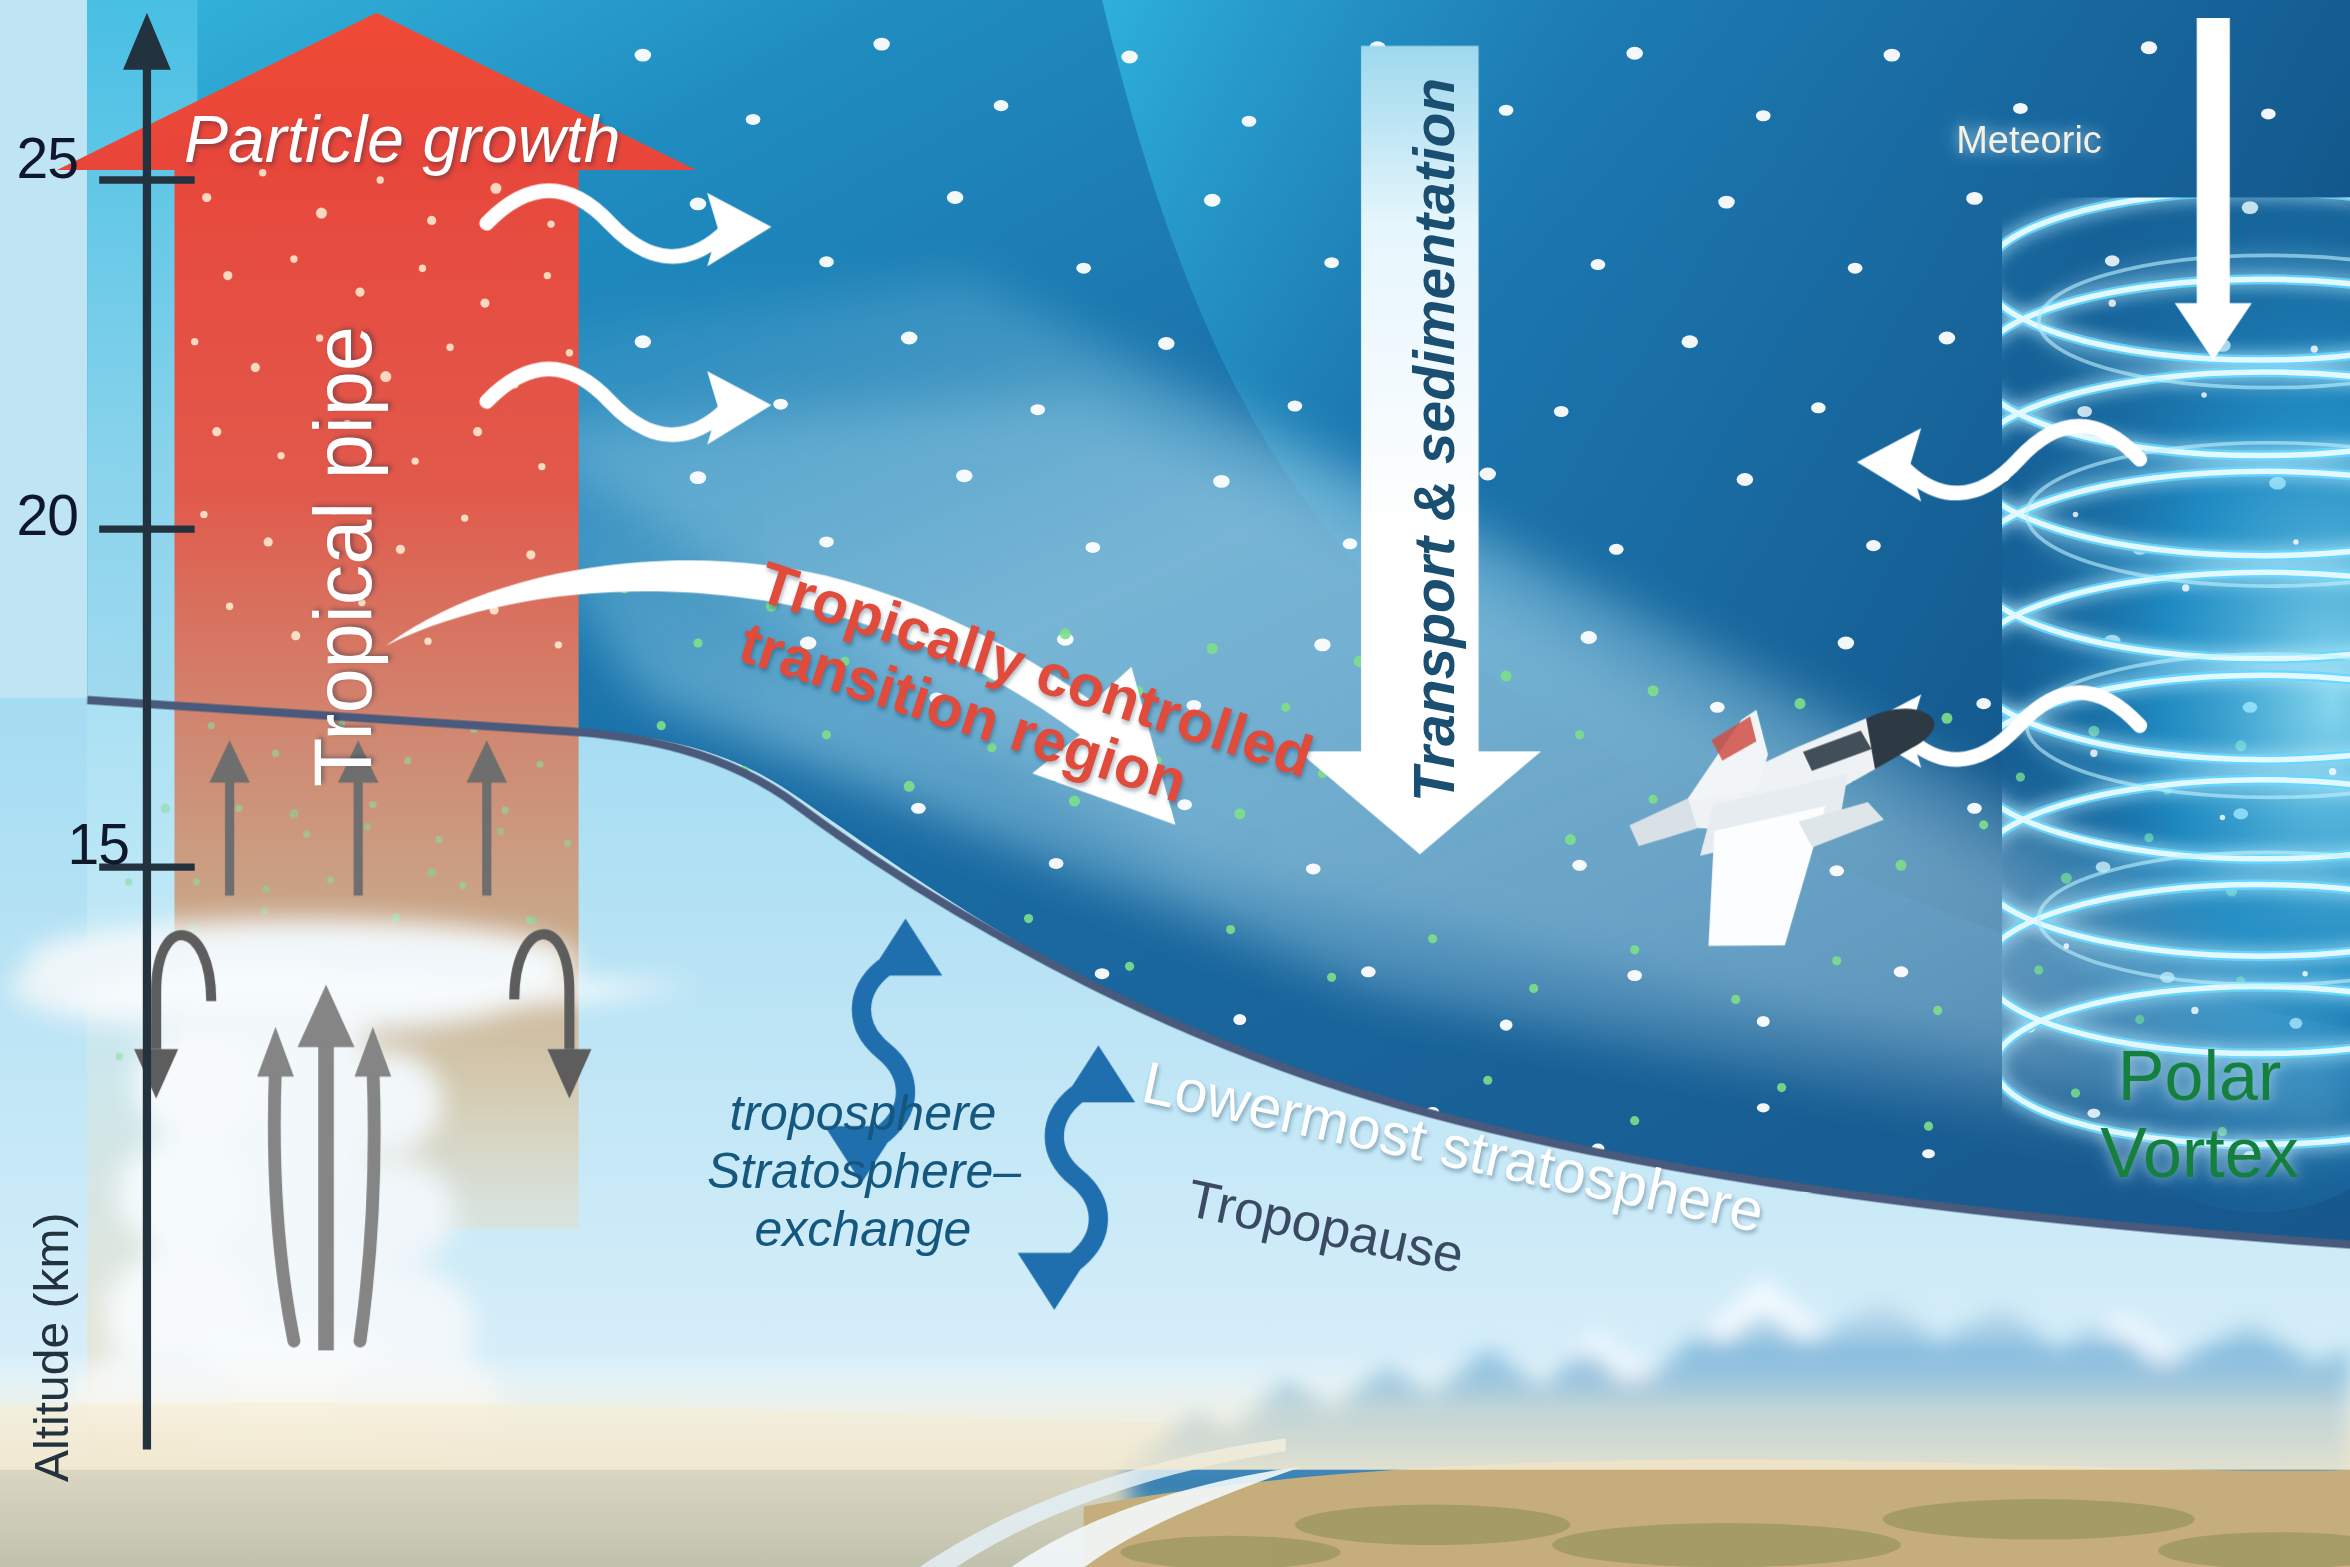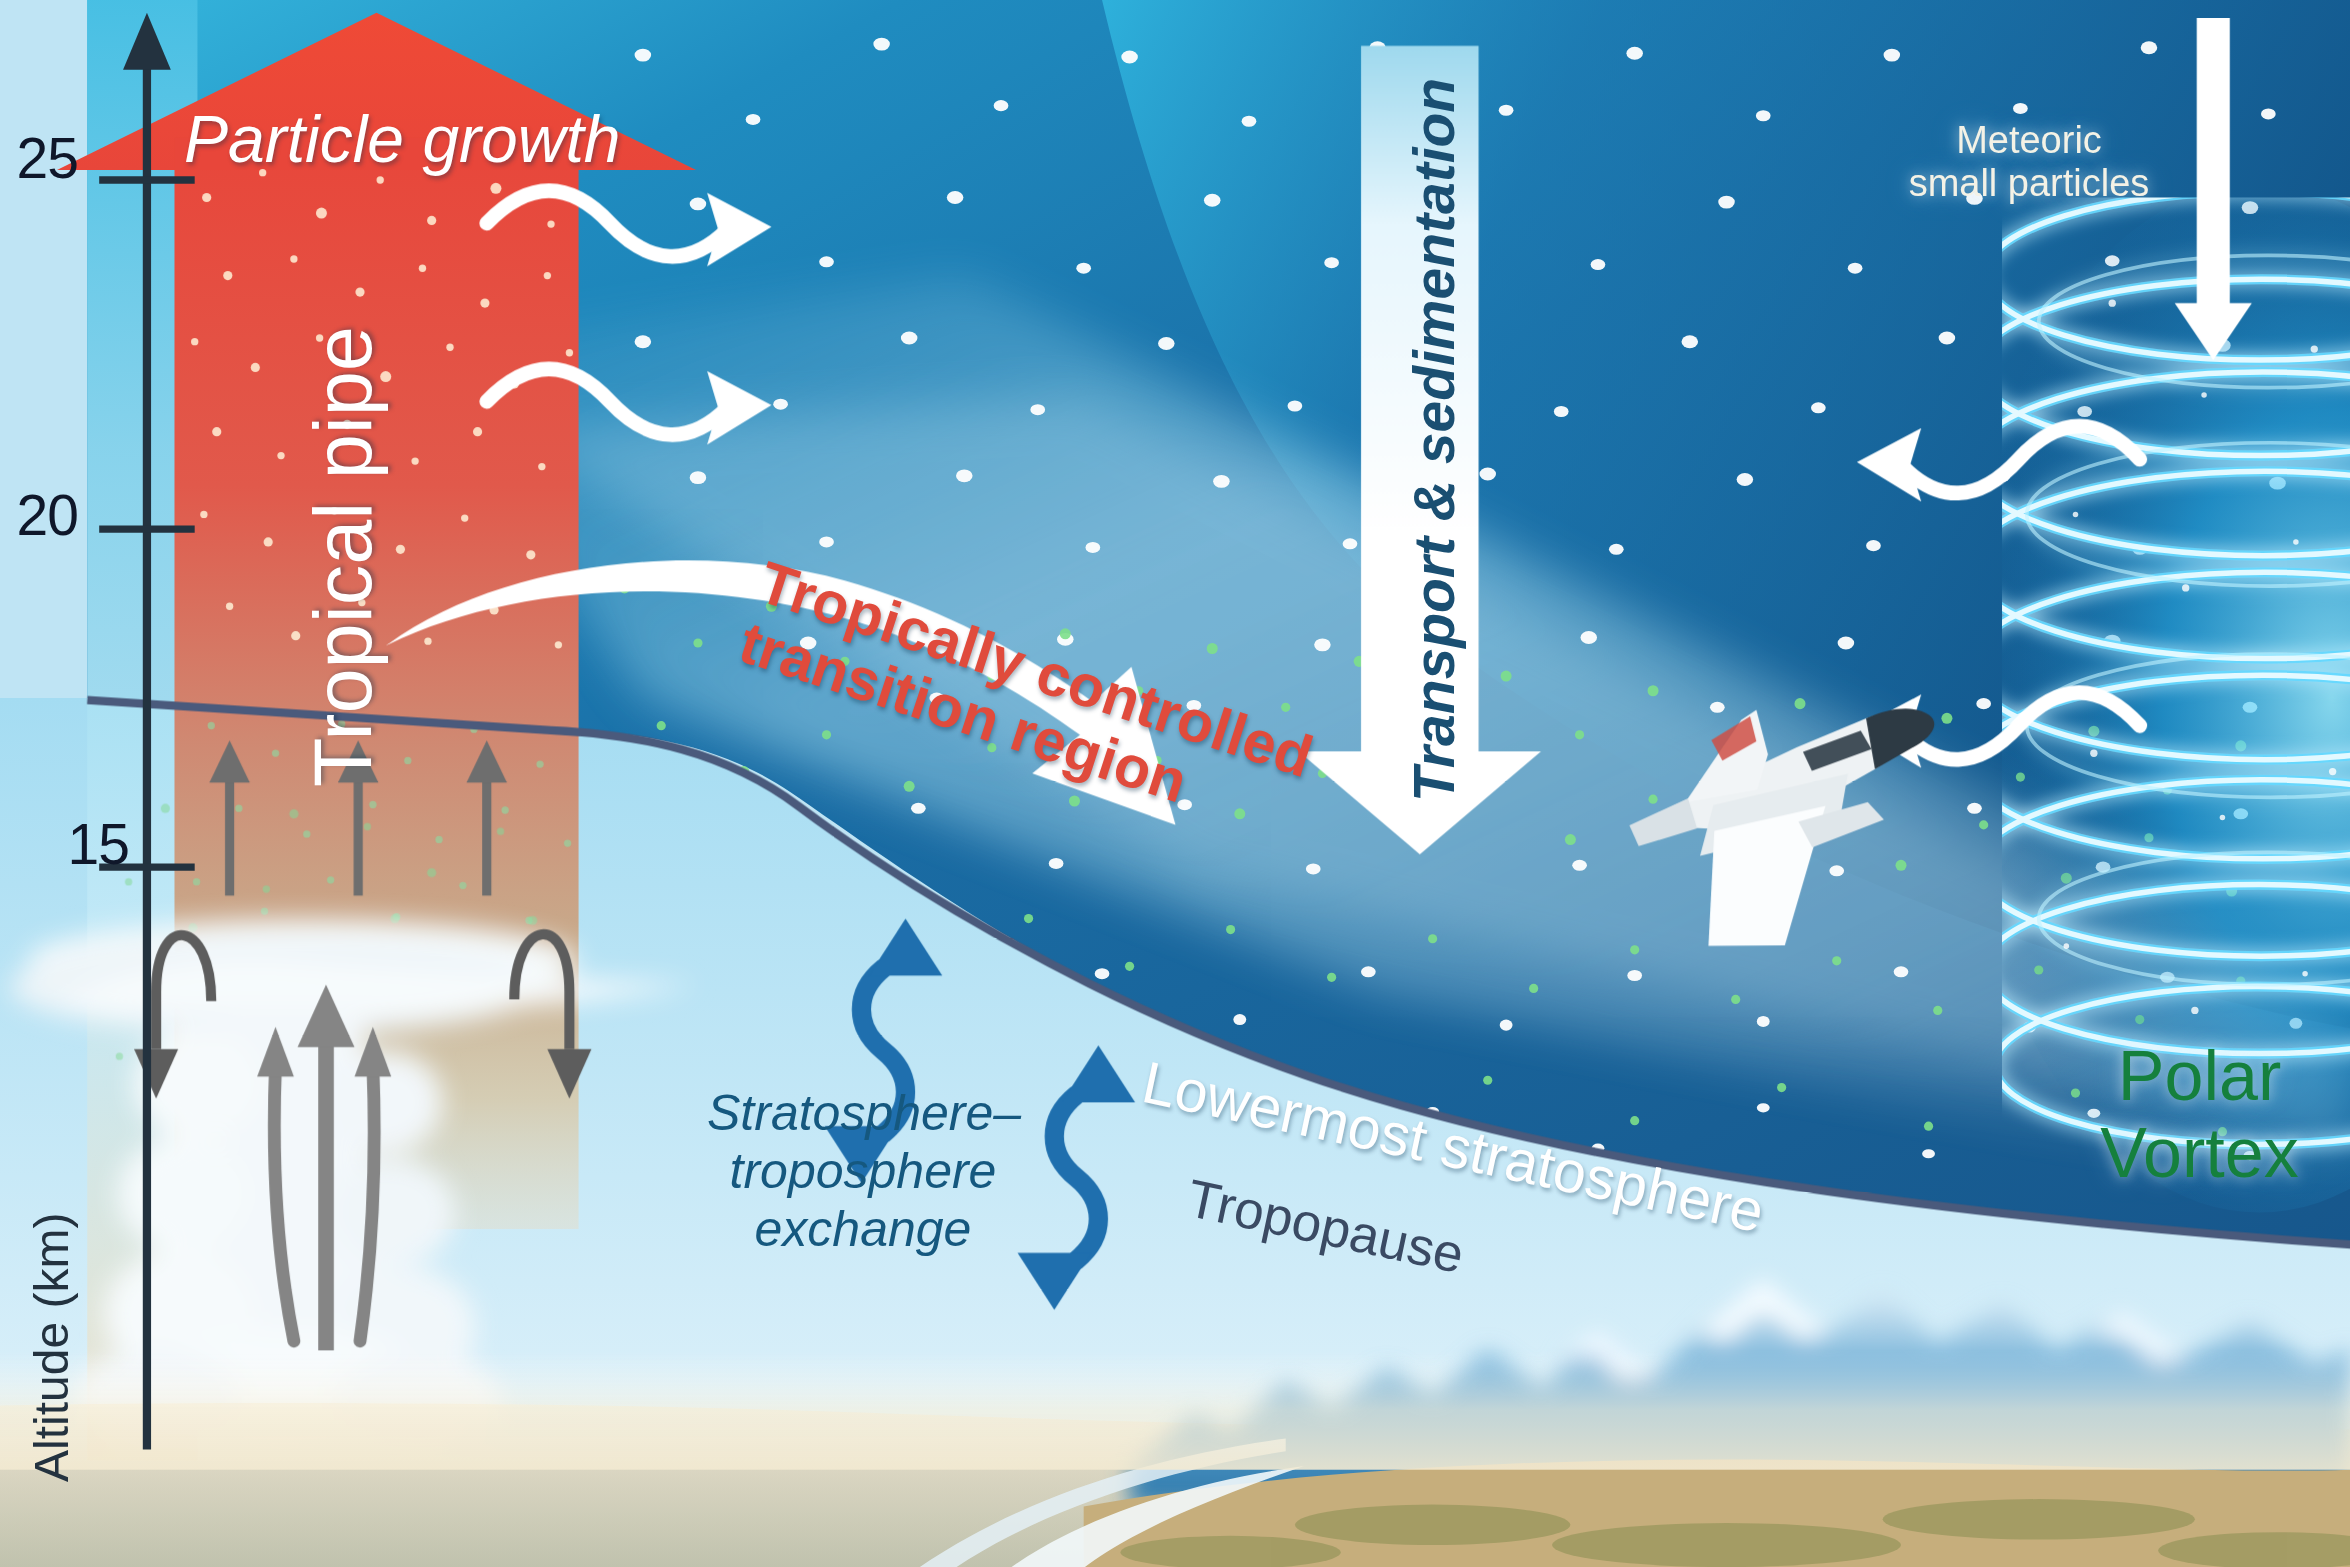--- a/index.html
+++ b/index.html
@@ -609,32 +609,31 @@
 
 <div class="lbl trans-label" style="left:1067px;top:410px;width:735px;text-align:center;transform:rotate(-90deg);transform-origin:50% 50%;">Transport &amp; sedimentation</div>
 
 <div style="position:absolute;left:771px;top:551px;transform:rotate(18deg);transform-origin:0 0;">
   <div class="tcr-label shadow-d">Tropically controlled</div>
   <div class="tcr-label shadow-d">transition region</div>
 </div>
 
 <div style="position:absolute;left:1827px;top:119px;width:404px;">
   <div class="meteoric-label glow-w">Meteoric</div>
-  <div class="meteoric-label glow-w">small particles</div>
 </div>
 
 <div style="position:absolute;left:2048px;top:1038px;width:303px;">
   <div class="vortex-label glow-w">Polar</div>
   <div class="vortex-label glow-w">Vortex</div>
 </div>
 
 <div class="lbl lms-label shadow-d" style="left:1150px;top:1052px;transform:rotate(12deg);transform-origin:0 0;">Lowermost stratosphere</div>
 
 <div class="lbl tpause-label" style="left:1194px;top:1170px;transform:rotate(12deg);transform-origin:0 0;">Tropopause</div>
 
 <div style="position:absolute;left:707px;top:1084px;width:312px;">
+  <div class="ste-label">troposphere</div>
   <div class="ste-label">Stratosphere–</div>
-  <div class="ste-label">troposphere</div>
   <div class="ste-label">exchange</div>
 </div>
 
 </div>
 
 
 </body></html>

